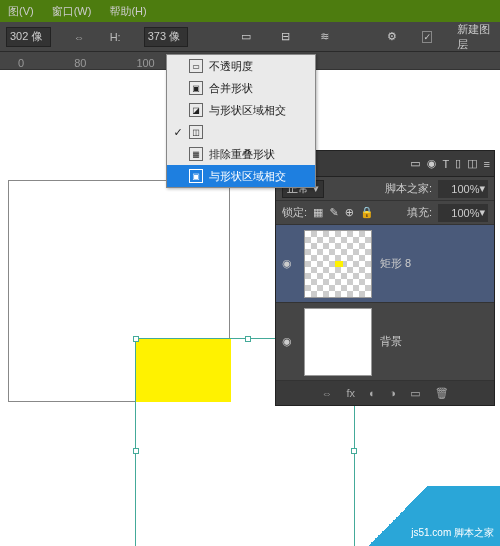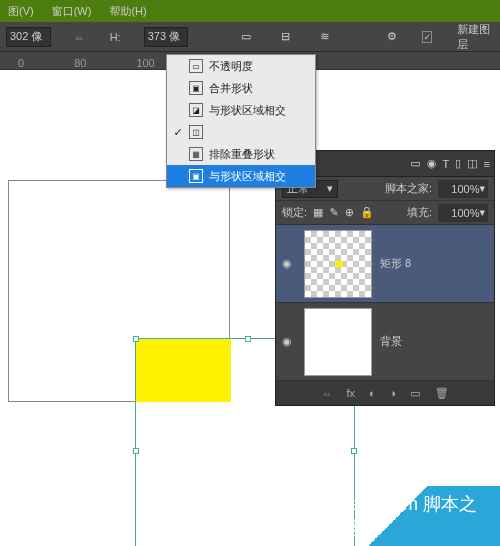--- a/index.html
+++ b/index.html
@@ -21,30 +21,30 @@
 .yellow{position:absolute;top:0;left:0;width:96px;height:64px;background:#fff200}
 .menu{position:absolute;top:54px;left:166px;width:150px;background:#eaeaea;border:1px solid #888;box-shadow:1px 1px 3px rgba(0,0,0,.3);z-index:5}
 .menu-item{height:22px;display:flex;align-items:center;padding:0 6px;color:#222;gap:6px}
 .menu-item.sel-item{background:#1e7fe0;color:#fff}
 .mi-chk{width:10px;text-align:center}
 .mi-icon{width:14px;height:14px;border:1px solid #666;font-size:8px;display:flex;align-items:center;justify-content:center}
 .layers{position:absolute;top:150px;left:275px;width:220px;background:#454545;color:#ccc;border:1px solid #222;z-index:4}
 .layers-hdr{height:26px;background:#3a3a3a;display:flex;align-items:center;padding:0 4px;gap:6px;border-bottom:1px solid #222}
 .layers-hdr .sp{flex:1}
 .row{height:24px;display:flex;align-items:center;padding:0 6px;gap:6px;border-bottom:1px solid #333}
-.dd{background:#333;border:1px solid #222;height:18px;padding:0 4px;display:flex;align-items:center;gap:18px}
+.dd{background:#333;border:1px solid #222;height:18px;padding:0 4px;display:flex;align-items:center;gap:4px}
 .pct{background:#333;width:50px;height:18px;display:flex;align-items:center;justify-content:flex-end;padding:0 3px}
 .layer{height:78px;display:flex;align-items:center;padding:4px 6px;gap:8px;border-bottom:1px solid #333}
 .layer.active{background:#4a5a7a}
 .eye{width:14px;color:#ccc}
 .thumb{width:68px;height:68px;border:1px solid #999;position:relative;background:repeating-conic-gradient(#ccc 0 25%,#fff 0 50%) 0 0/12px 12px}
 .thumb.white{background:#fff}
 .thumb .dot{position:absolute;top:30px;left:30px;width:8px;height:6px;background:#fff200}
 .layers-ftr{height:24px;display:flex;align-items:center;justify-content:center;gap:14px;color:#aaa;background:#3a3a3a}
-.watermark{position:absolute;right:0;bottom:0;width:160px;height:60px;background:linear-gradient(135deg,transparent 40%,#2aa6d8 40%);color:#fff;display:flex;align-items:flex-end;justify-content:flex-end;padding:6px;font-size:18px;z-index:10}
+.watermark{position:absolute;right:0;bottom:0;width:160px;height:60px;background:linear-gradient(135deg,transparent 40%,#2aa6d8 40%);color:#fff;display:flex;align-items:flex-end;justify-content:flex-end;padding:6px;font-size:10px;z-index:10}
 </style>
 </head>
 <body>
 
 <div class="menubar">
   <span>图(V)</span>
   <span>窗口(W)</span>
   <span>帮助(H)</span>
 </div>
 

